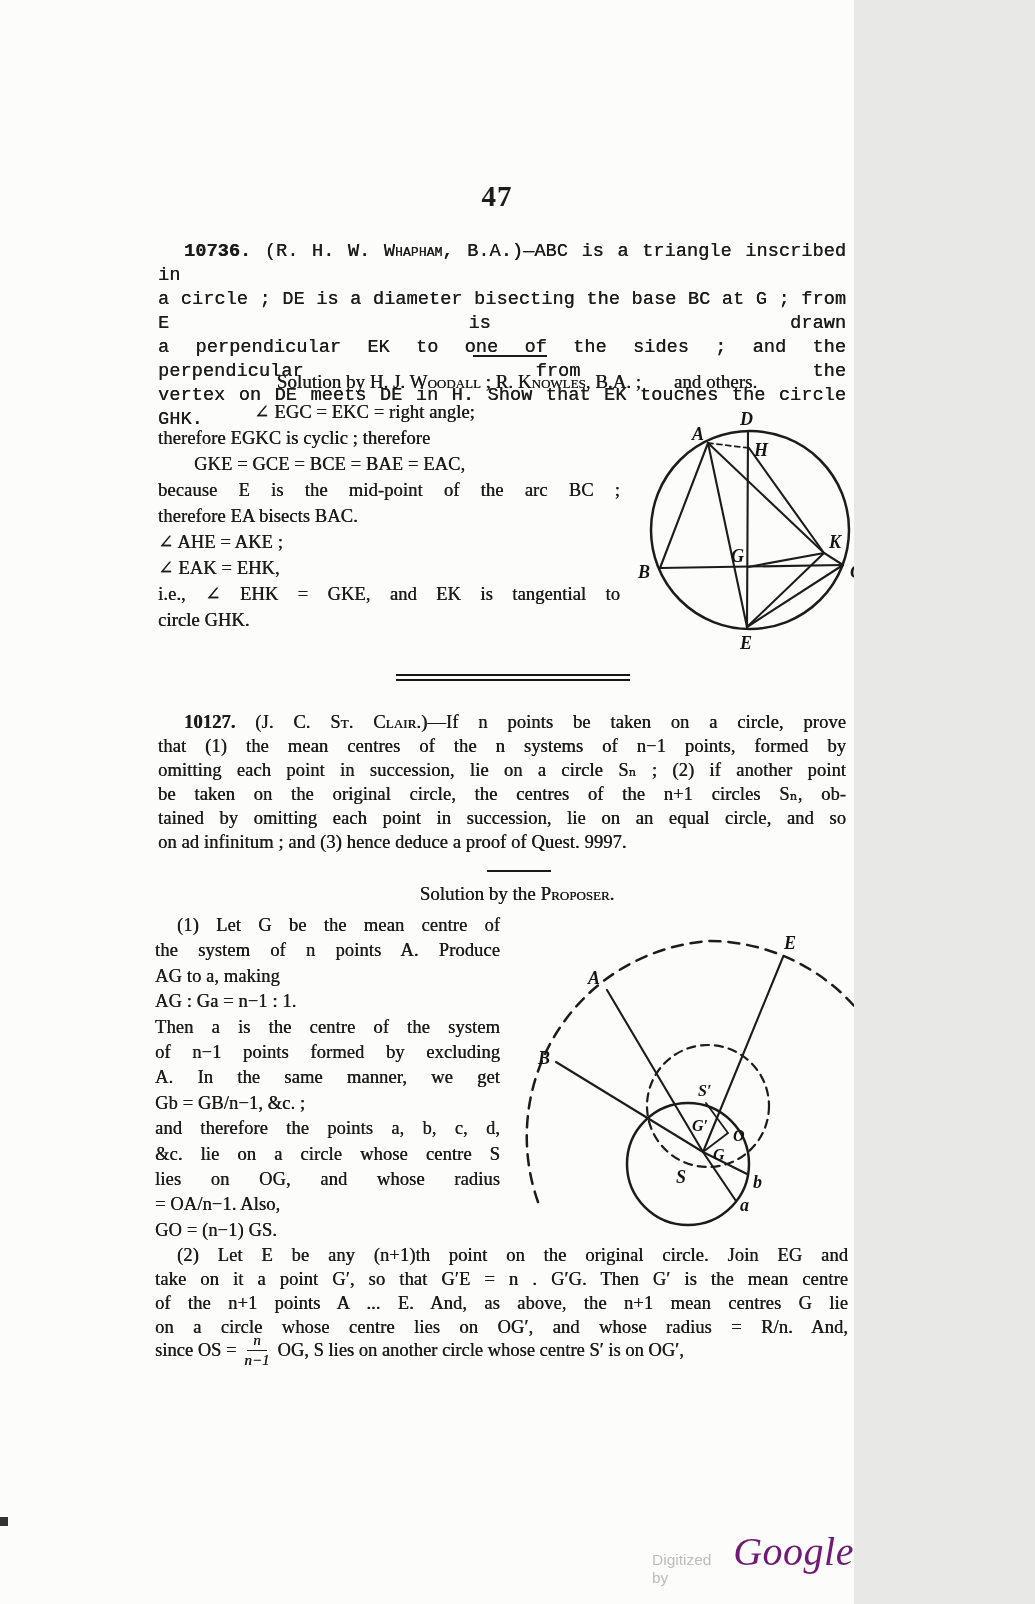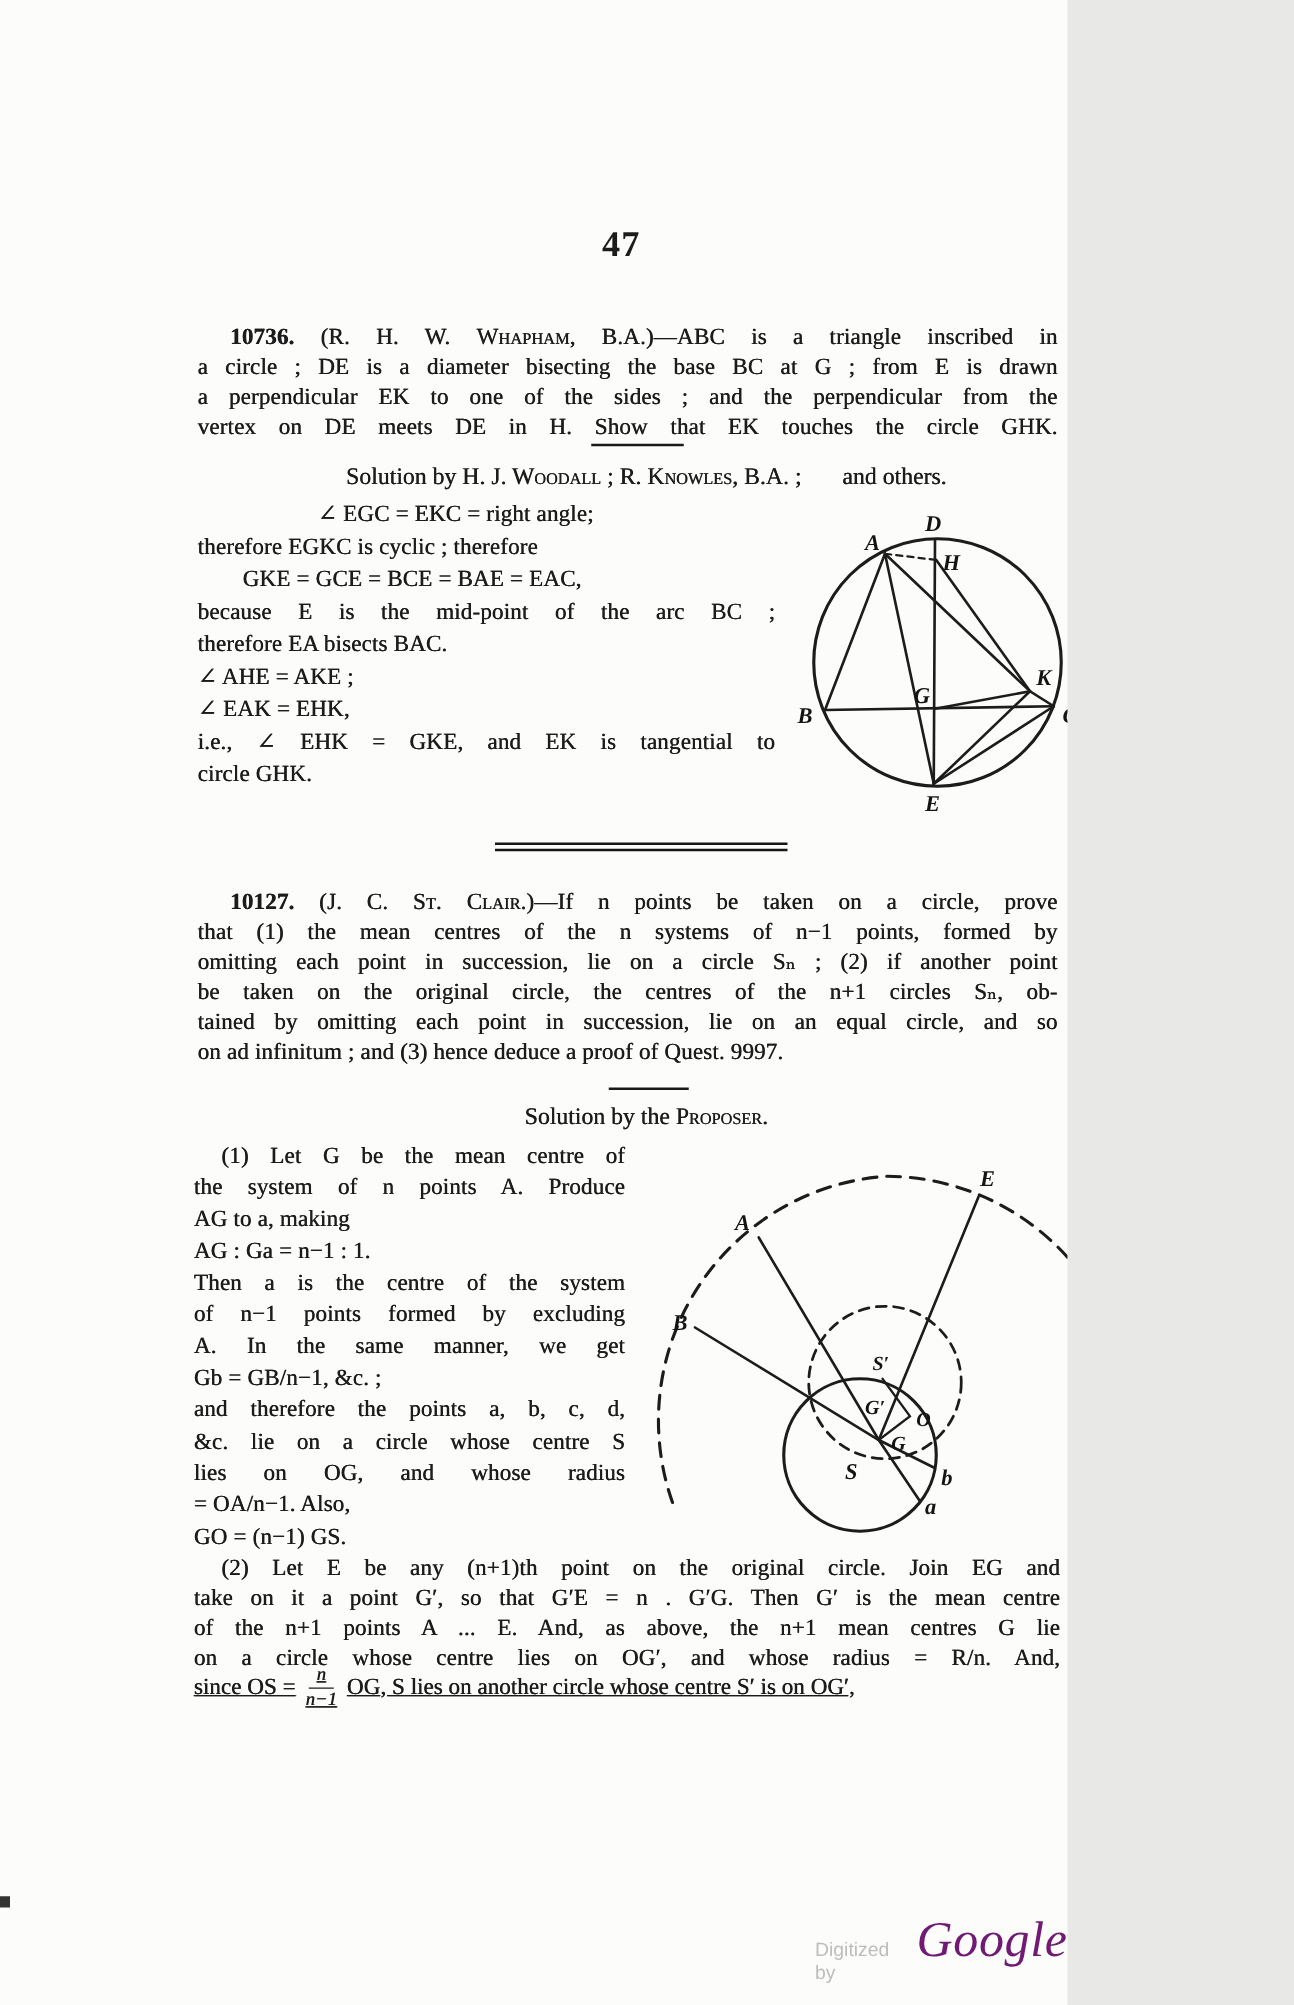--- a/index.html
+++ b/index.html
@@ -37,21 +37,21 @@
   .wm-brand{font-family:"Liberation Serif","DejaVu Serif",serif;font-size:40px;color:#701a75;letter-spacing:.5px;font-style:italic;}
   .artifact{background:#101010;}
 </style>
 </head>
 <body>
 
 <div class="page">
 
   <div class="abs pagenum" style="left:427px;top:180px;width:140px;">47</div>
 
-  <div class="abs" style="left:158px;top:258px;width:688px;">
+  <div class="abs" style="left:158px;top:240px;width:688px;font-family:Liberation Mono, monospace;">
     <div class="t j ind1">
       <span class="num">10736.</span>
       <span>(R. H. W. </span><span class="sc">Whapham</span><span>, B.A.)—ABC is a triangle inscribed in</span>
     </div>
     <div class="t j">a circle ; DE is a diameter bisecting the base BC at G ; from E is drawn</div>
     <div class="t j">a perpendicular EK to one of the sides ; and the perpendicular from the</div>
     <div class="t j">vertex on DE meets DE in H. Show that EK touches the circle GHK.</div>
   </div>
 
   <div class="abs rule" style="left:473px;top:355px;width:74px;"></div>
@@ -150,21 +150,21 @@
     <text class="dlabel" x="240" y="313">a</text>
   </svg>
 
   <div class="abs" style="left:155px;top:1243px;width:693px;">
     <div class="t j" style="text-indent:22px;">(2) Let E be any (n+1)th point on the original circle.  Join EG and</div>
     <div class="t j">take on it a point G′, so that G′E = n . G′G.  Then G′ is the mean centre</div>
     <div class="t j">of the n+1 points A ... E.  And, as above, the n+1 mean centres G lie</div>
     <div class="t j">on a circle whose centre lies on OG′, and whose radius = R/n.  And,</div>
   </div>
 
-  <div class="abs fracline" style="left:155px;top:1328px;height:44px;text-decoration:underline;">
+  <div class="abs fracline" style="left:155px;top:1328px;height:44px;">
     <span>since  OS =</span>
     <span class="frac">
       <span class="fnum">n</span>
       <span class="fden">n−1</span>
     </span>
     <span>OG, S lies on another circle whose centre S′ is on OG′,</span>
   </div>
 
   <div class="abs watermark" style="left:652px;top:1528px;">
     <span class="wm-small">Digitized by</span>

